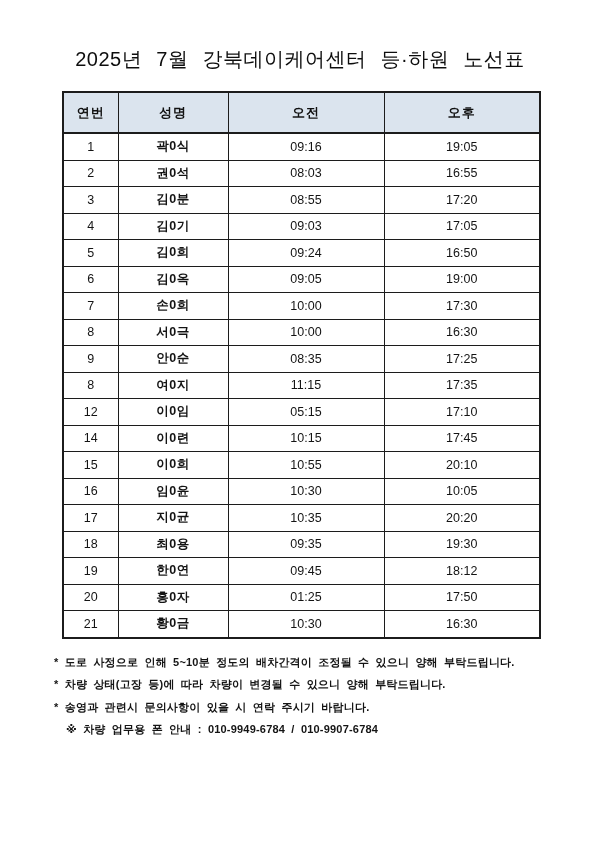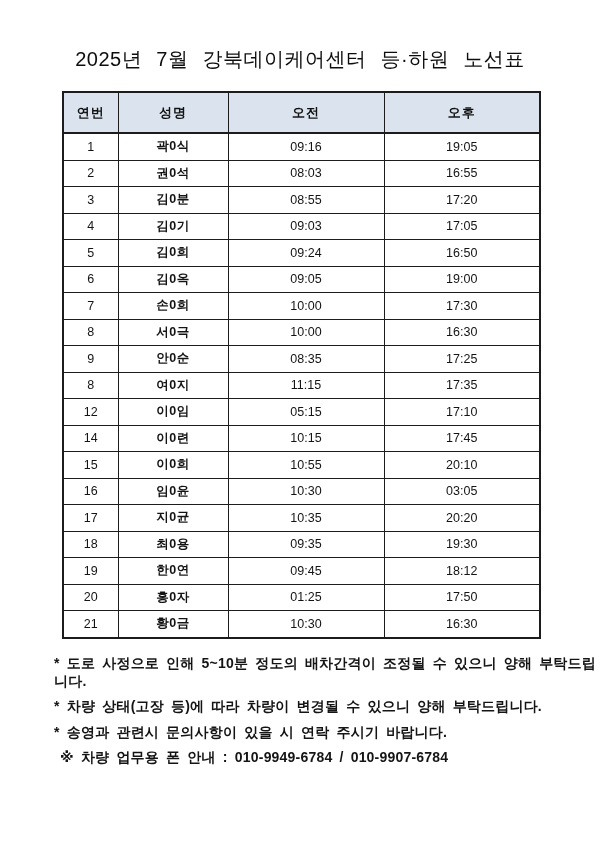--- a/index.html
+++ b/index.html
@@ -47,27 +47,27 @@
     height: 25.5px;
     font-size: 12.5px;
     font-weight: 500;
     color: #141414;
   }
   .route-table tbody td.name { font-weight: 700; letter-spacing: 0.5px; }
   .route-table tbody td.no { font-weight: 400; }
   .notes { margin: 16px 0 0 54px; }
   .note {
     margin: 0 0 7.5px 0;
-    font-size: 14px;
+    font-size: 11px;
     font-weight: bold;
     letter-spacing: 0.2px;
     word-spacing: 3px;
     color: #141414;
   }
-  .note.phone { margin-left: 6px; }
+  .note.phone { margin-left: 12px; }
 </style>
 </head>
 <body>
 
 <div class="page">
 
   <h1 class="title">2025년 7월 강북데이케어센터 등·하원 노선표</h1>
 
   <table class="route-table">
     <colgroup>
@@ -160,21 +160,21 @@
         <tr>
           <td class="no">15</td>
           <td class="name">이0희</td>
           <td class="time">10:55</td>
           <td class="time">20:10</td>
         </tr>
         <tr>
           <td class="no">16</td>
           <td class="name">임0윤</td>
           <td class="time">10:30</td>
-          <td class="time">03:05</td>
+          <td class="time">10:05</td>
         </tr>
         <tr>
           <td class="no">17</td>
           <td class="name">지0균</td>
           <td class="time">10:35</td>
           <td class="time">20:20</td>
         </tr>
         <tr>
           <td class="no">18</td>
           <td class="name">최0용</td>

